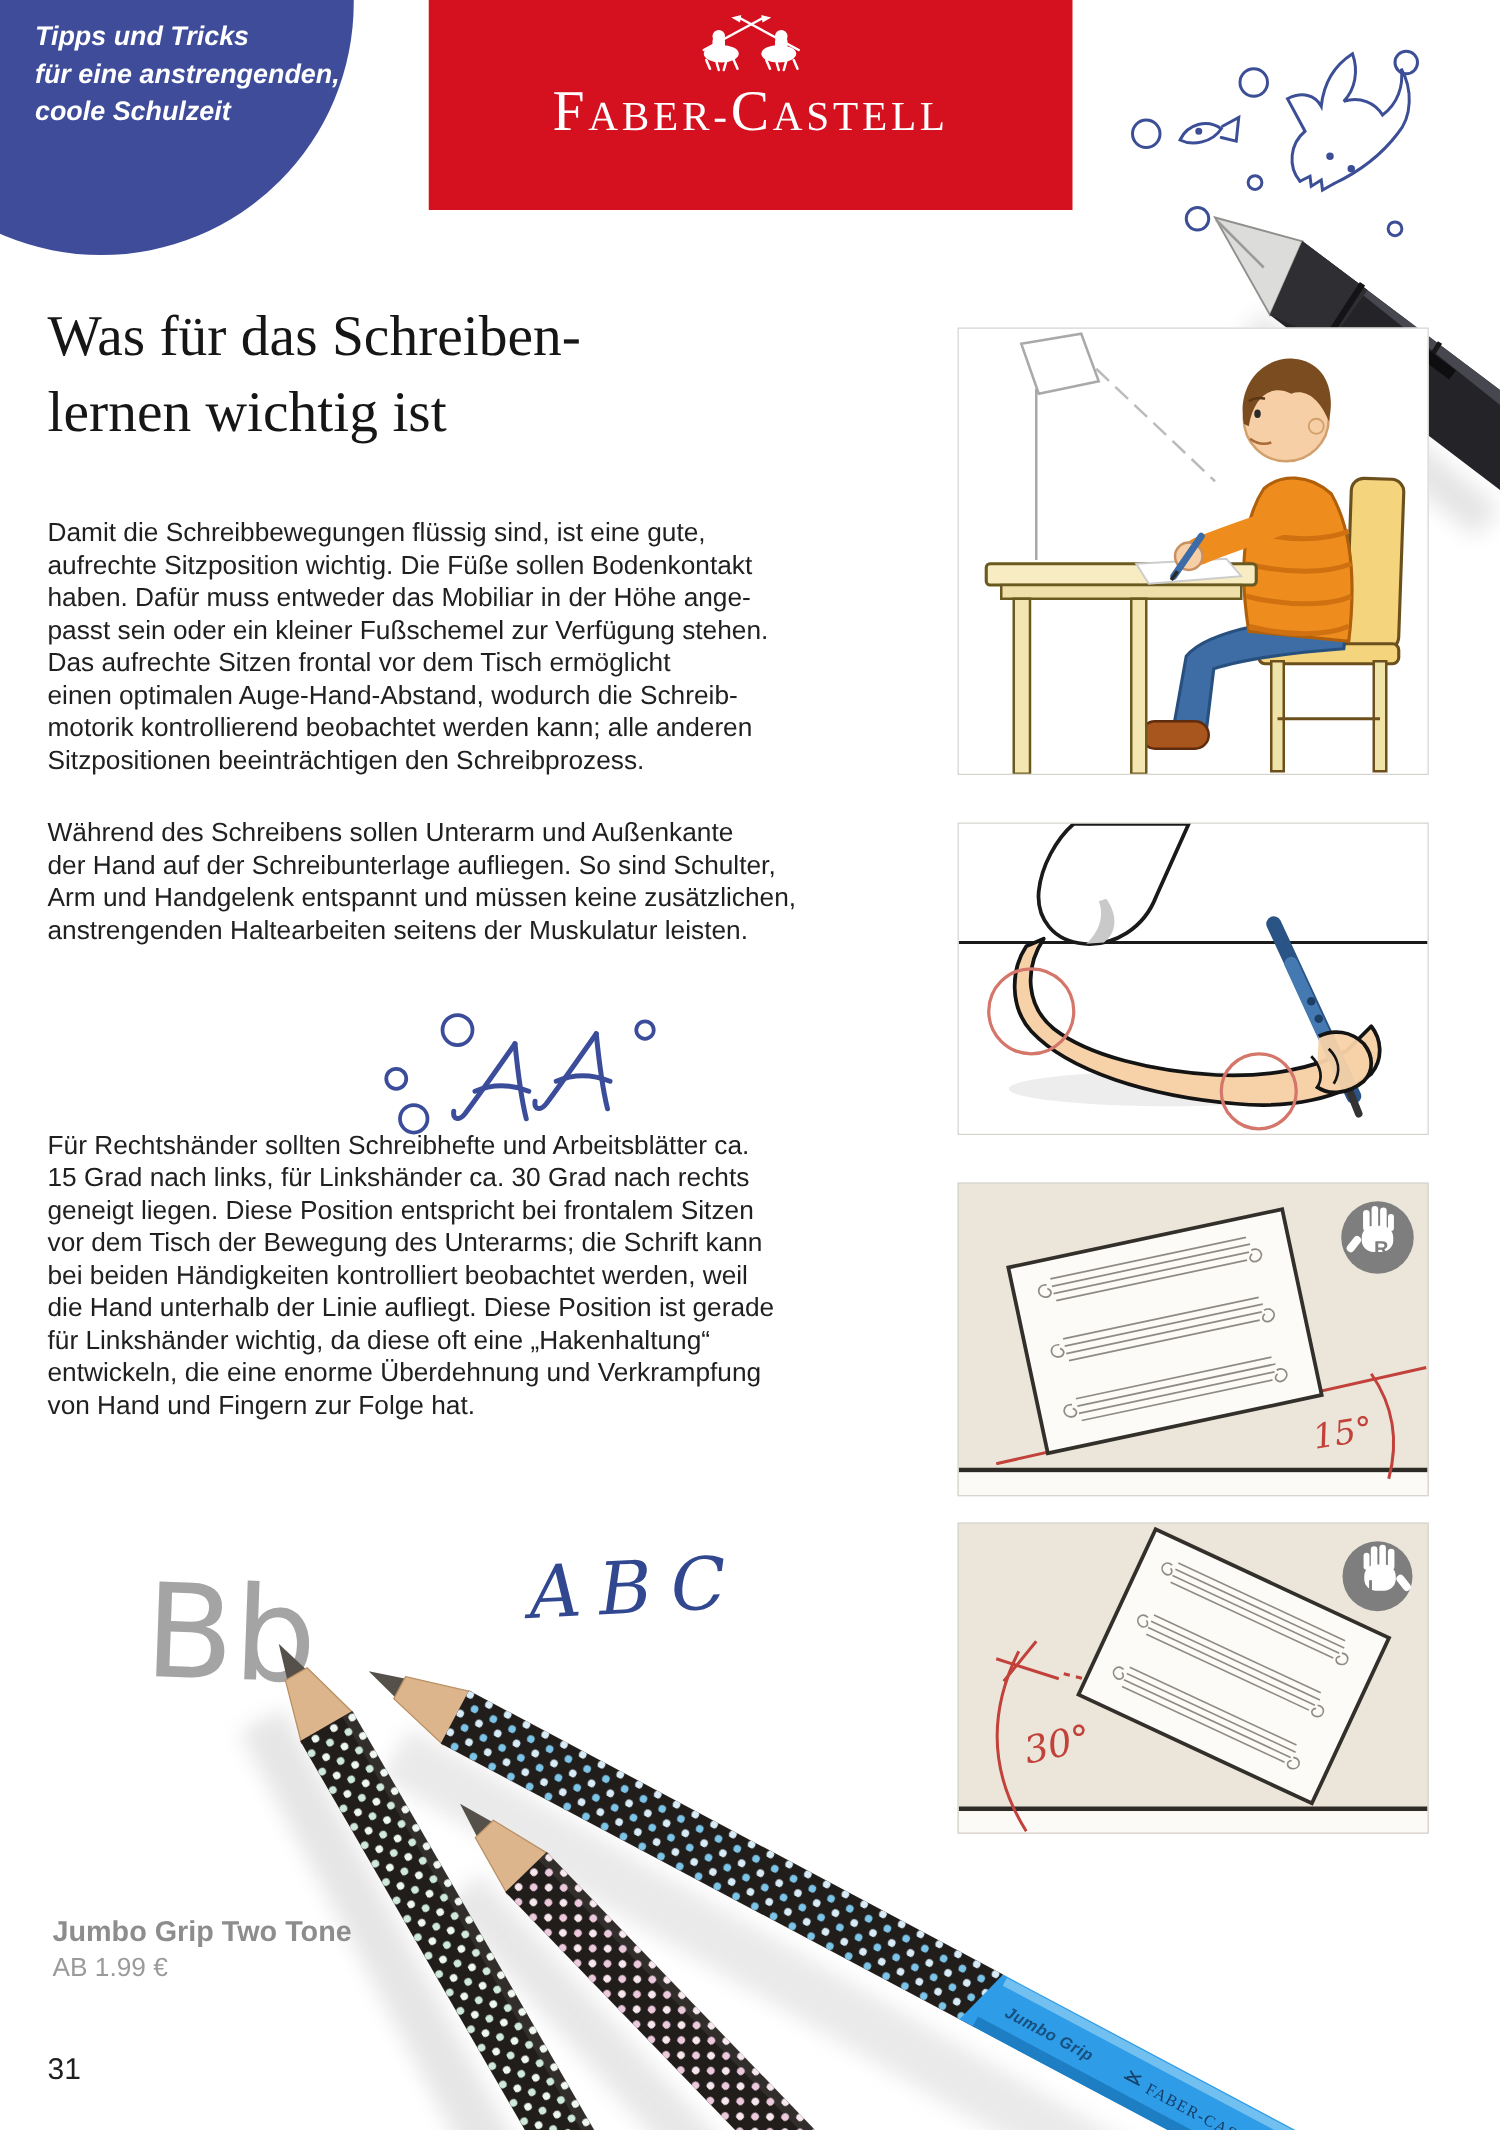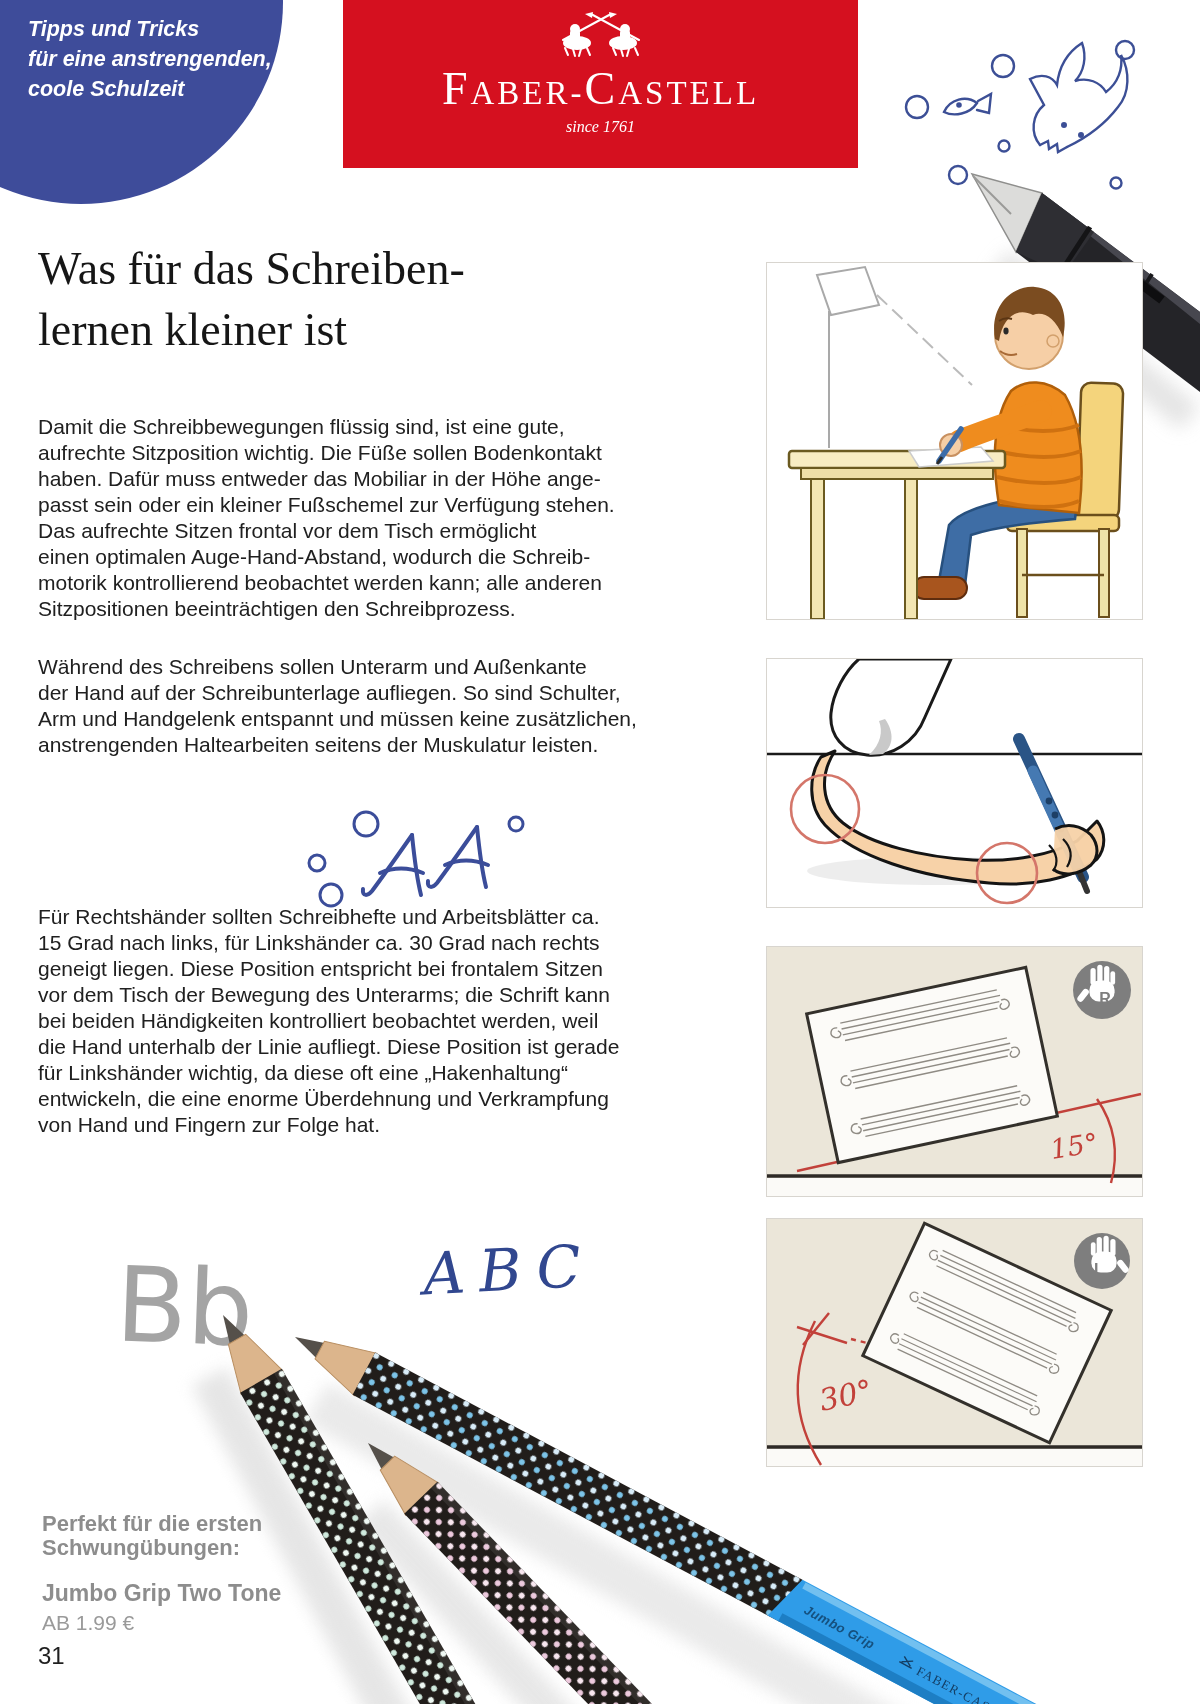--- a/index.html
+++ b/index.html
@@ -65,21 +65,20 @@
         <ellipse cx="68" cy="35" rx="14" ry="7"></ellipse>
         <circle cx="20" cy="21" r="5"></circle>
           <circle cx="70" cy="21" r="5"></circle>
         <rect x="15" y="22" width="10" height="10" rx="3"></rect>
         <rect x="65" y="22" width="10" height="10" rx="3"></rect>
         <path d="M 54,4 l 8,2 -7,4 z"></path>
           <path d="M 38,4 l -8,2 7,4 z"></path>
       </g>
     </svg>
     <div id="brand"><span class="cap">F</span><span class="sc">ABER-</span><span class="cap">C</span><span class="sc">ASTELL</span></div>
-    <div id="since">since 1761</div>
   </div>
 
   <svg class="abs" style="left:880px;top:15px" width="320" height="200" viewBox="0 0 320 200">
     <g stroke="#3c4f96" stroke-width="2.4" fill="none" stroke-linecap="round">
       <circle cx="37" cy="92" r="11"></circle>
       <circle cx="123" cy="51" r="11"></circle>
       <circle cx="245" cy="35" r="9"></circle>
       <circle cx="124" cy="131" r="5.5"></circle>
       <circle cx="78" cy="160" r="9"></circle>
       <circle cx="236" cy="168" r="5.5"></circle>
@@ -104,21 +103,21 @@
     <path d="M 973,176 L 1011,214" stroke="#9a9a98" stroke-width="2"></path>
     <polygon points="1042,193 1200,312 1200,392 1016,252" fill="#242428"></polygon>
     <polygon points="1042,193 1200,312 1200,324 1048,202" fill="#47474f"></polygon>
     <polygon points="1042,193 1094,232 1064,274 1016,252" fill="#2e2e33"></polygon>
     <path d="M 1090,227 L 1062,270" stroke="#141416" stroke-width="5"></path>
     <path d="M 1152,274 L 1124,318" stroke="#17171a" stroke-width="4"></path>
     <path d="M 1122,270 L 1162,300" stroke="#0e0e10" stroke-width="9"></path>
   </svg>
 
   <h1 class="abs" id="headline" style="margin:0;font-weight:normal">Was für das Schreiben-
-lernen kleiner ist</h1>
+lernen wichtig ist</h1>
   <p class="abs para" id="para2">Während des Schreibens sollen Unterarm und Außenkante
 der Hand auf der Schreibunterlage aufliegen. So sind Schulter,
 Arm und Handgelenk entspannt und müssen keine zusätzlichen,
 anstrengenden Haltearbeiten seitens der Muskulatur leisten.</p>
   <p class="abs para" id="para1">Damit die Schreibbewegungen flüssig sind, ist eine gute,
 aufrechte Sitzposition wichtig. Die Füße sollen Bodenkontakt
 haben. Dafür muss entweder das Mobiliar in der Höhe ange-
 passt sein oder ein kleiner Fußschemel zur Verfügung stehen.
 Das aufrechte Sitzen frontal vor dem Tisch ermöglicht
 einen optimalen Auge-Hand-Abstand, wodurch die Schreib-
@@ -331,21 +330,19 @@
     <g transform="translate(368,1443) rotate(46)">
       <polygon points="0,0 30,-9 30,9" fill="#55504a"></polygon>
       <polygon points="28,-10 78,-23 78,23 28,10" fill="#dcb58c" stroke="#b98f62" stroke-width="1"></polygon>
       <rect x="76" y="-23" width="330" height="46" fill="#211d1a"></rect>
       <rect x="76" y="-23" width="330" height="46" fill="url(#dotsPink)"></rect>
       <rect x="76" y="-23" width="330" height="9" fill="#ffffff" opacity="0.08"></rect>
     </g>
   </svg>
 
   <div class="abs" id="promo">
-    <div class="b">Perfekt für die ersten
-Schwungübungen:</div>
     <div id="promo-product">Jumbo Grip Two Tone</div>
     <div id="promo-price">AB 1.99 €</div>
   </div>
 
   <div class="abs" id="page-number">31</div>
 
 </div>
 
 </body></html>

